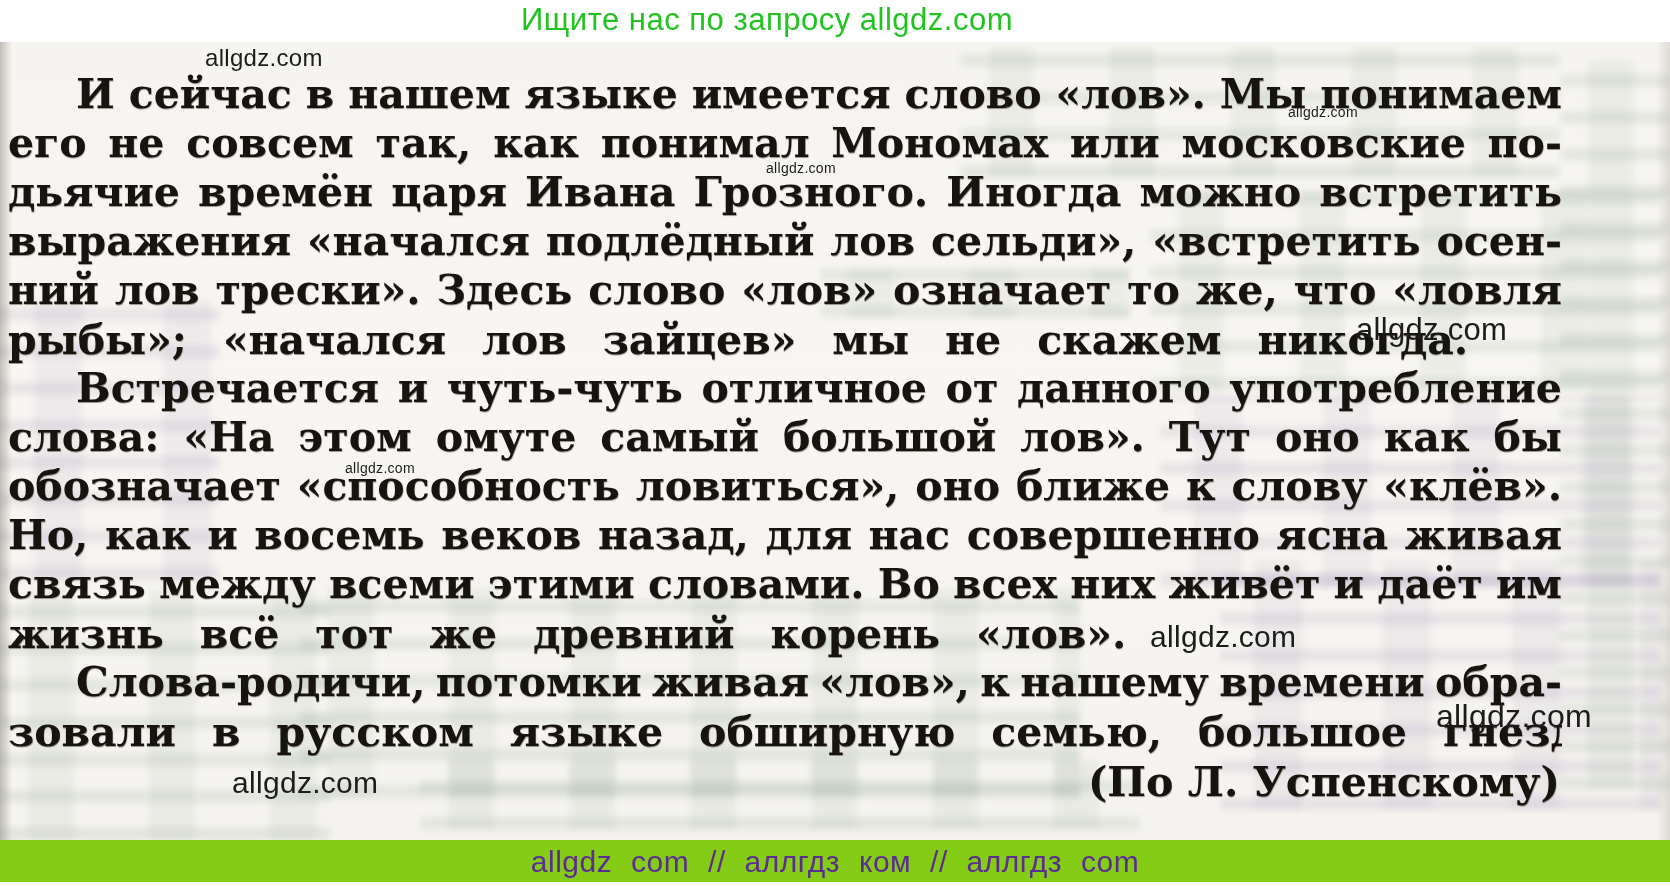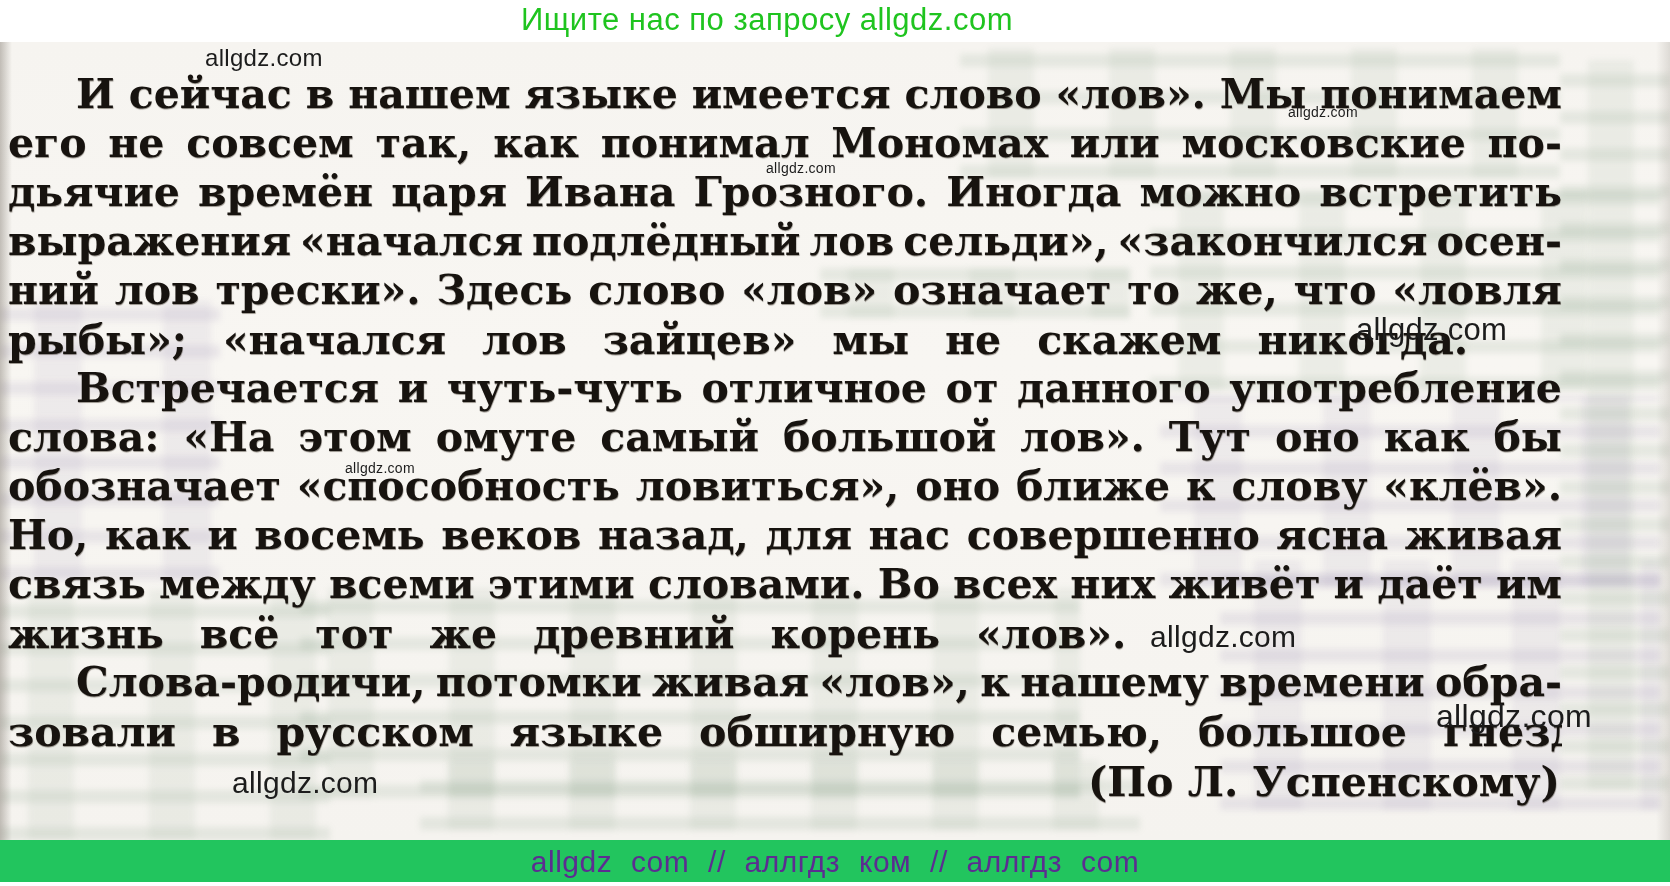--- a/index.html
+++ b/index.html
@@ -62,21 +62,21 @@
   }
   
   .watermark{
     position:absolute;z-index:10;color:#1c1c1c;
     font-family:"Liberation Sans",sans-serif;font-weight:400;
     white-space:nowrap;letter-spacing:.3px;
   }
   
   .bottom-band{
     position:absolute;left:0;top:840px;width:1670px;height:42px;
-    background:#22c55e;text-align:center;z-index:30;
+    background:#84cc16;text-align:center;z-index:30;
   }
   .bottom-band span{
     display:inline-block;margin-top:5px;
     font-size:30px;font-weight:400;word-spacing:10px;letter-spacing:.5px;
   }
 </style>
 </head>
 <body>
 
 <div class="top-band">
@@ -133,21 +133,21 @@
         <span>Иногда</span>
         <span>можно</span>
         <span>встретить</span>
       </div>
       <div class="row justified">
         <span>выражения</span>
         <span>«начался</span>
         <span>подлёдный</span>
         <span>лов</span>
         <span>сельди»,</span>
-        <span>«закончился</span>
+        <span>«встретить</span>
         <span>осен-</span>
       </div>
       <div class="row justified">
         <span>ний</span>
         <span>лов</span>
         <span>трески».</span>
         <span>Здесь</span>
         <span>слово</span>
         <span>«лов»</span>
         <span>означает</span>

